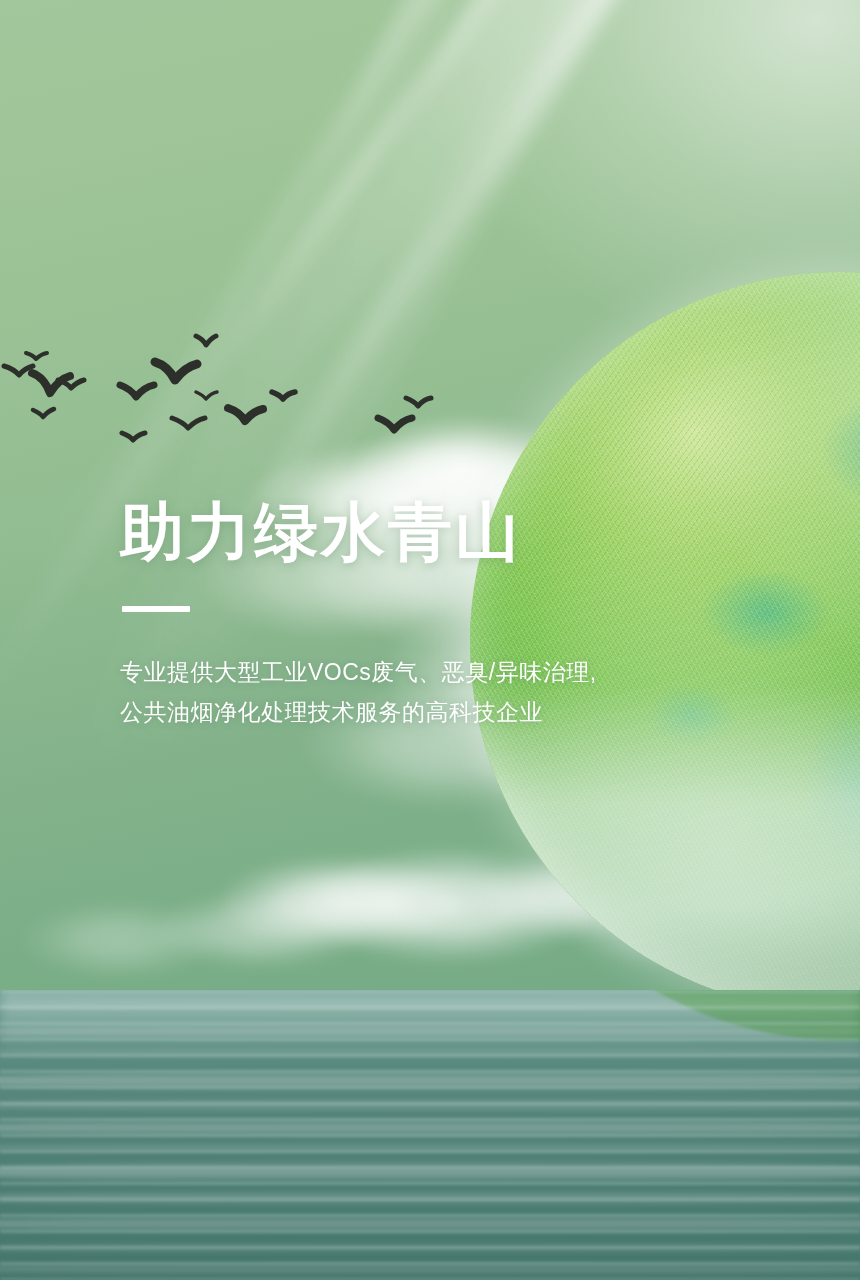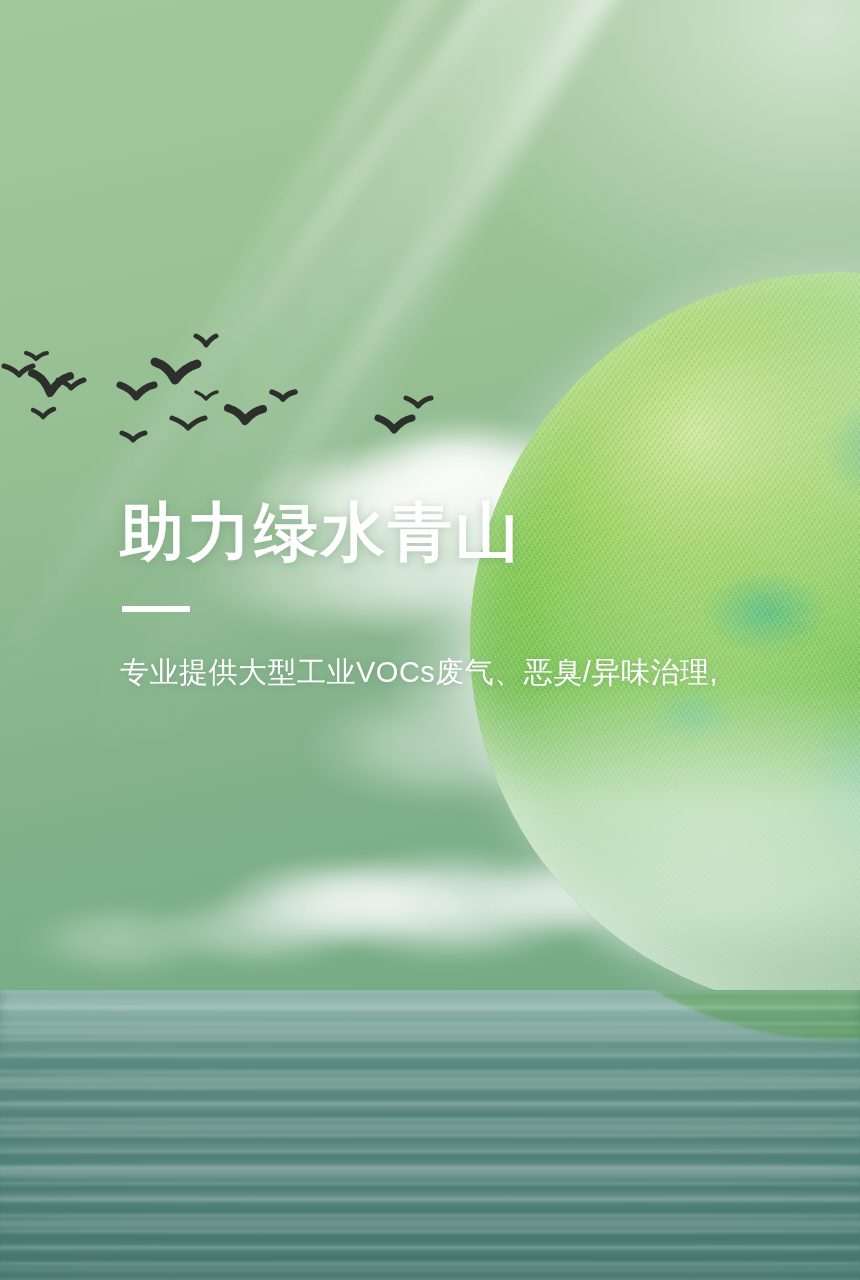--- a/index.html
+++ b/index.html
@@ -233,21 +233,21 @@
   .headline .hl-line { display: block; }
   .divider {
     width: 68px;
     height: 6px;
     background: #ffffff;
     margin: 34px 0 0 2px;
     border-radius: 1px;
   }
   .subtitle {
     margin-top: 40px;
-    font-size: 29px;
+    font-size: 23px;
     line-height: 40px;
     color: #ffffff;
     letter-spacing: .5px;
     text-shadow: 0 1px 6px rgba(80,120,95,.35);
   }
   .subtitle .sub-line { display: block; white-space: nowrap; }
 </style>
 </head>
 <body>
 
@@ -315,20 +315,21 @@
     </g>
   </svg>
 
   <div class="content">
     <h1 class="headline">
       <span class="hl-line">助力绿水青山</span>
     </h1>
     <div class="divider"></div>
     <div class="subtitle">
       <span class="sub-line">专业提供大型工业VOCs废气、恶臭/异味治理,</span>
+      <span class="sub-line">公共油烟净化处理技术服务的高科技企业</span>
     </div>
   </div>
 
   <div class="water">
     <div class="waterhaze"></div>
     <div class="ripple" style="top:10px;  height:12px; opacity:.30;"></div>
     <div class="ripple" style="top:34px;  height:16px; opacity:.40;"></div>
     <div class="ripple" style="top:58px;  height:10px; opacity:.28;"></div>
     <div class="ripple" style="top:80px;  height:22px; opacity:.50;"></div>
     <div class="ripple" style="top:108px; height:14px; opacity:.35;"></div>

